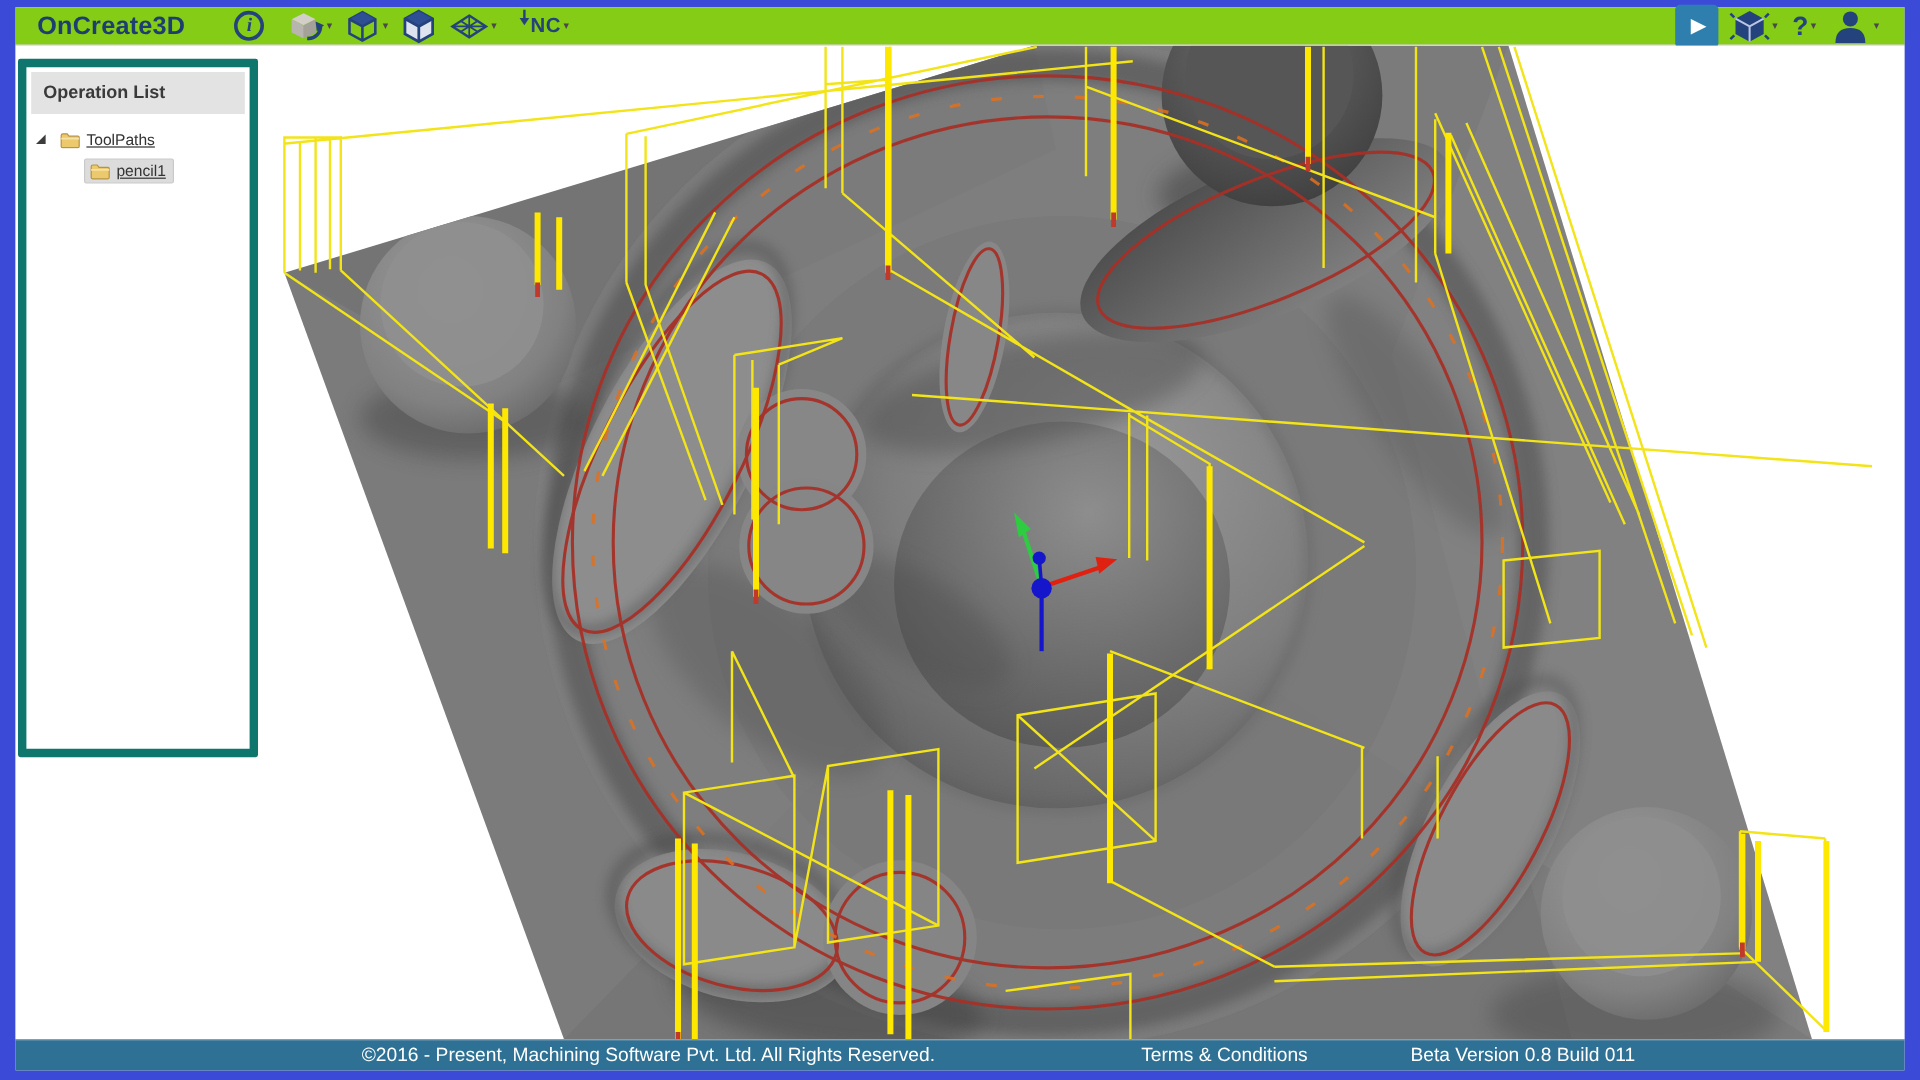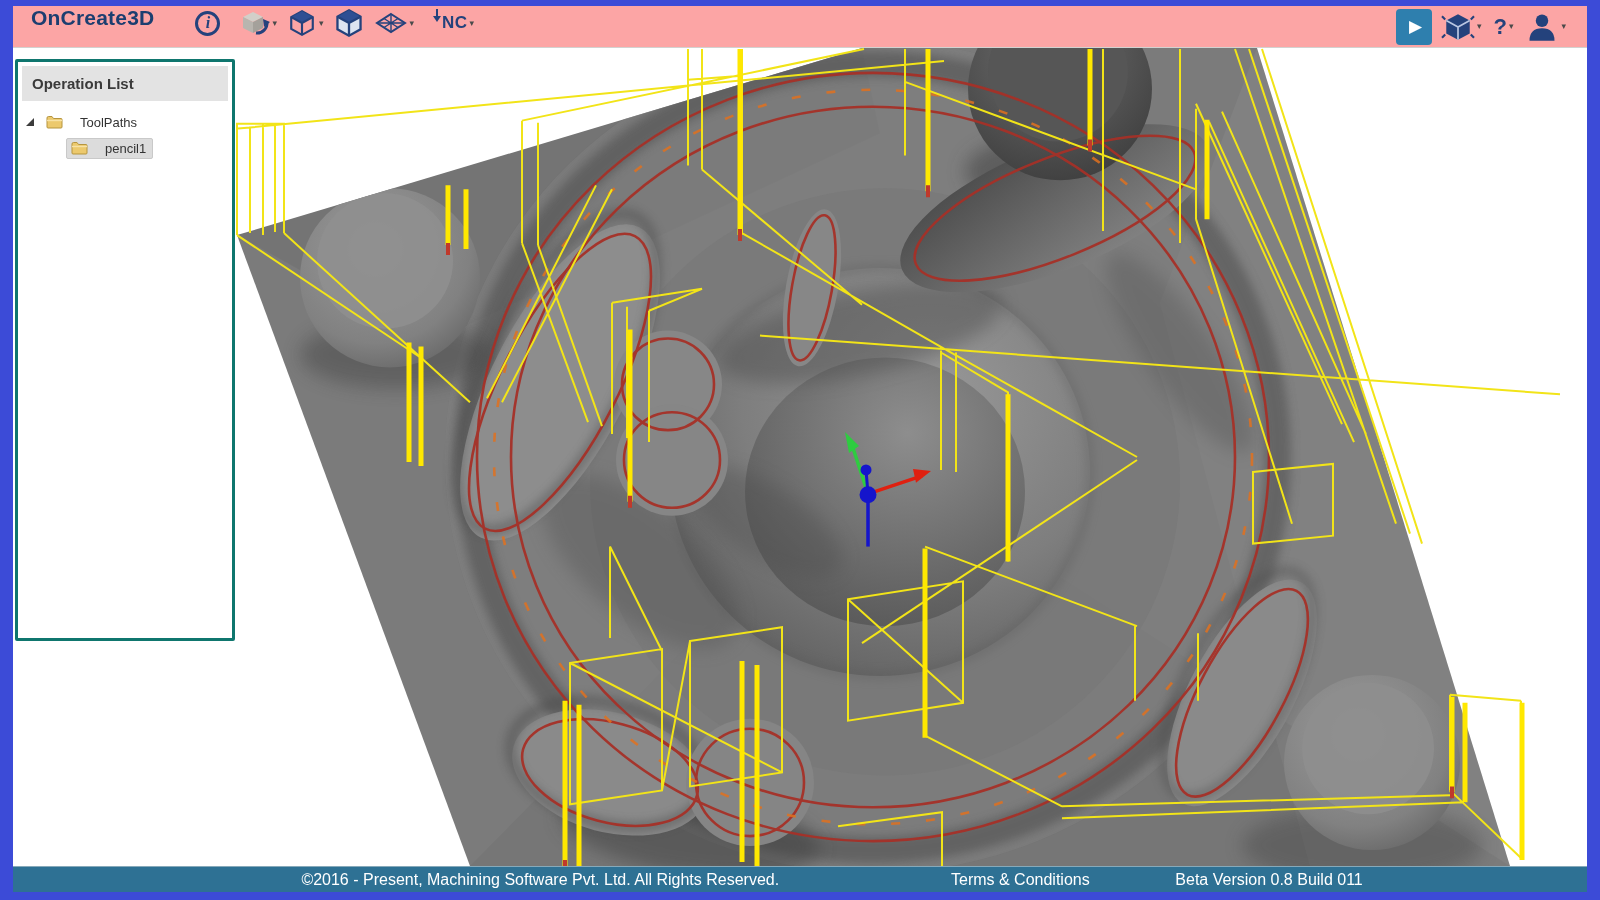--- a/index.html
+++ b/index.html
@@ -1,41 +1,41 @@
 <!DOCTYPE html>
 <html><head>
 <meta charset="utf-8">
 <style>
   html,body{margin:0;padding:0;background:#2a36a8;}
   *{box-sizing:border-box;font-family:"Liberation Sans", sans-serif;}
   .stage{position:relative;width:1600px;height:900px;background:#3c4bd7;overflow:hidden;}
   .frame{position:absolute;left:13px;right:13px;top:6px;bottom:8px;background:#ffffff;display:flex;flex-direction:column;}
   
-  .header{height:42px;background:#fca5a5;border-bottom:1px solid #d2d2d0;display:flex;align-items:flex-start;position:relative;flex:0 0 auto;}
+  .header{height:32px;background:#84cc16;border-bottom:1px solid #d2d2d0;display:flex;align-items:center;position:relative;flex:0 0 auto;}
   .logo{font-size:21px;font-weight:bold;color:#1c3e70;margin-left:18px;letter-spacing:.2px;}
   .tb-group{display:flex;align-items:center;margin-left:38px;gap:4px;}
   .tb-btn{display:flex;align-items:center;padding:2px 3px;cursor:pointer;}
   .dd{font-size:9px;color:#4a4a4a;margin-left:2px;line-height:1;}
   .info-circle{width:25px;height:25px;border:3px solid #24427c;border-radius:50%;display:flex;align-items:center;justify-content:center;
     font-family:"Liberation Serif",serif;font-weight:bold;font-style:italic;font-size:16px;color:#24427c;}
   .nc-label{font-size:17px;font-weight:bold;color:#24427c;letter-spacing:.5px;}
   .tb-right{position:absolute;right:18px;top:0;height:100%;display:flex;align-items:center;gap:6px;}
   .play-btn{width:36px;height:36px;background:#2e7fae;border-radius:4px;display:flex;align-items:center;justify-content:center;
     color:#ffffff;font-size:17px;padding-left:3px;cursor:pointer;}
   .help-glyph{font-size:22px;font-weight:bold;color:#24427c;}
   
   .main{position:relative;flex:1 1 auto;background:#ffffff;overflow:hidden;}
   .viewport-svg{position:absolute;left:0;top:0;width:100%;height:100%;}
   
-  .sidebar{position:absolute;left:2px;top:11px;width:220px;height:582px;background:#ffffff;border:3px solid #0f766e;border-radius:2px;}
+  .sidebar{position:absolute;left:2px;top:11px;width:200px;height:582px;background:#ffffff;border:7px solid #0f766e;border-radius:2px;}
   .sidebar-title{margin:4px 4px 0 4px;background:#e3e3e3;color:#3a3a3a;font-size:15px;font-weight:bold;padding:9px 10px;}
   .tree{padding-top:8px;font-size:13px;color:#333;}
   .tree-row{display:flex;align-items:center;height:26px;cursor:pointer;}
   .tri-expanded{width:0;height:0;border-left:8px solid transparent;border-bottom:8px solid #3c3c3c;margin-left:8px;}
-  .row-inner{display:flex;align-items:flex-start;gap:17px;padding:2px 6px 2px 4px;border-radius:2px;}
+  .row-inner{display:flex;align-items:flex-end;gap:5px;padding:2px 6px 2px 4px;border-radius:2px;text-decoration:underline;}
   .row-inner.selected{background:#dcdcdc;border:1px solid #c9c9c9;}
   .indent0{margin-left:8px;}
   .indent1{margin-left:48px;}
   
   .statusbar{height:26px;background:#2e7194;border-top:1px solid #86a9ba;position:relative;color:#ffffff;font-size:16px;flex:0 0 auto;}
   .statusbar span{position:absolute;top:50%;transform:translate(-50%,-50%);white-space:nowrap;}
   .st-copyright{left:33.5%;}
   .st-terms{left:64%;cursor:pointer;}
   .st-version{left:79.8%;}
 </style>

